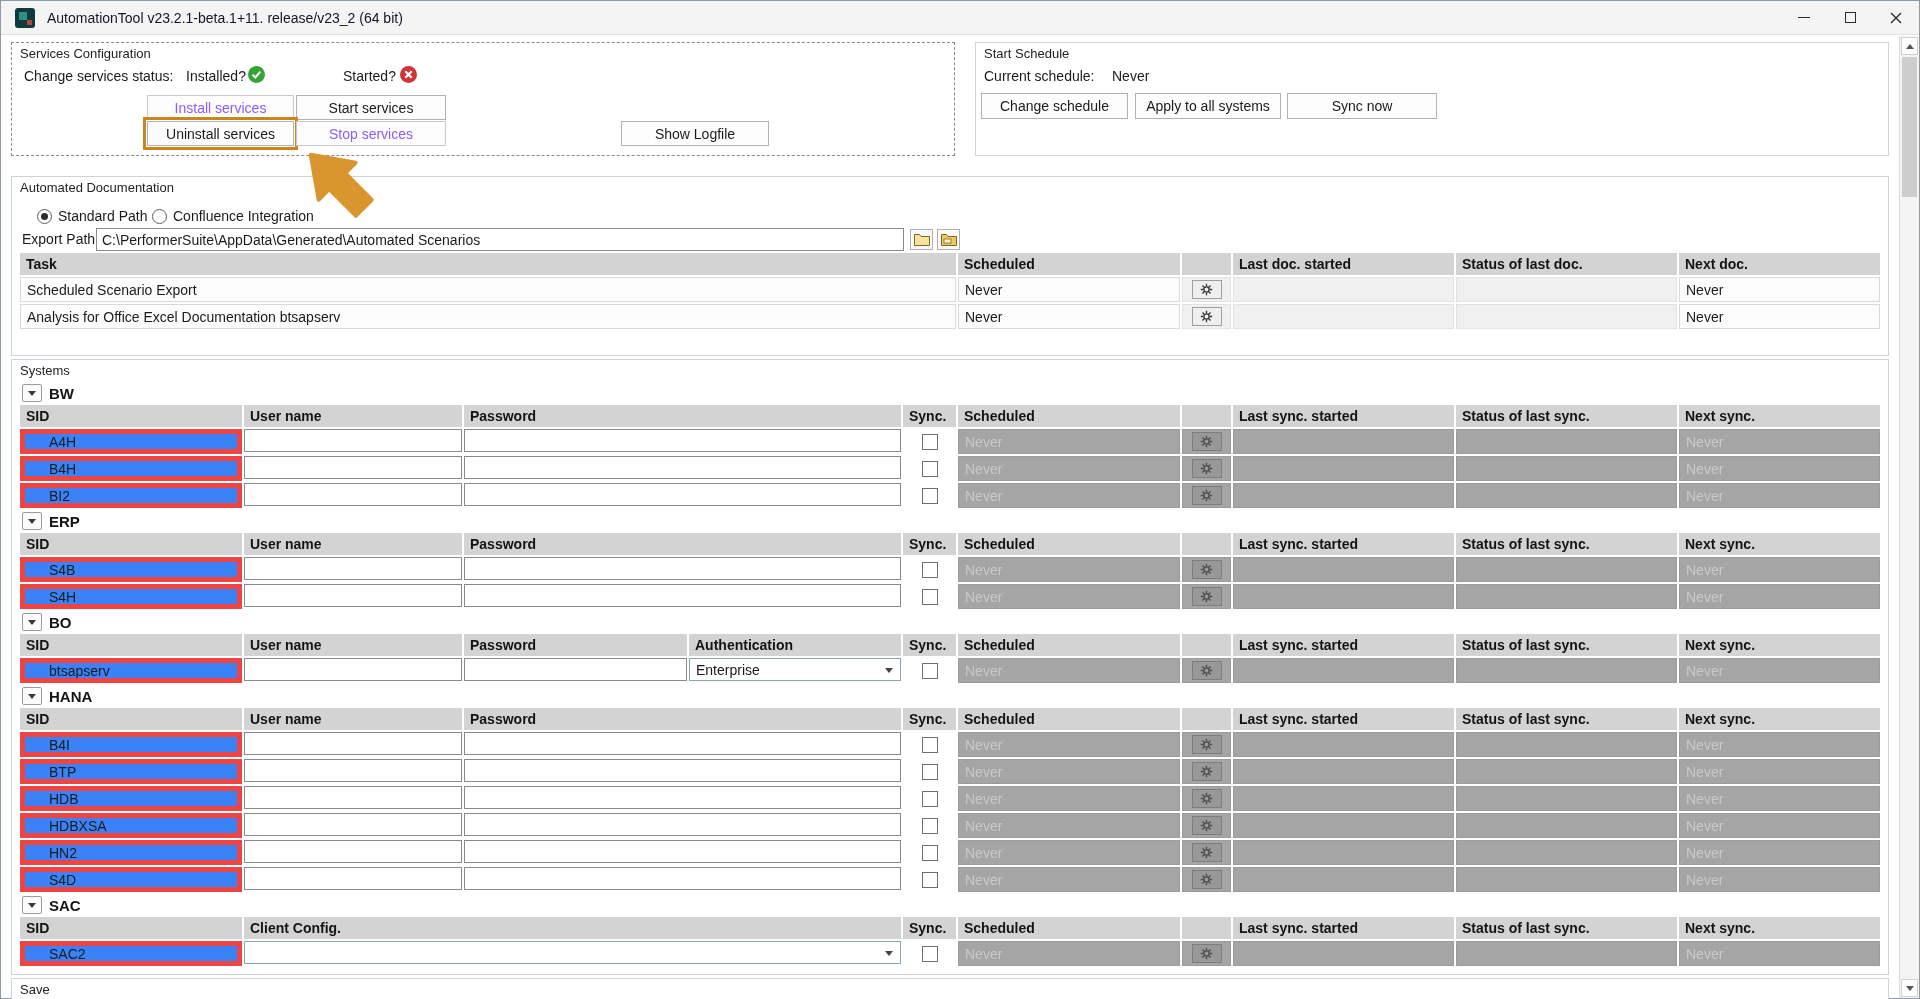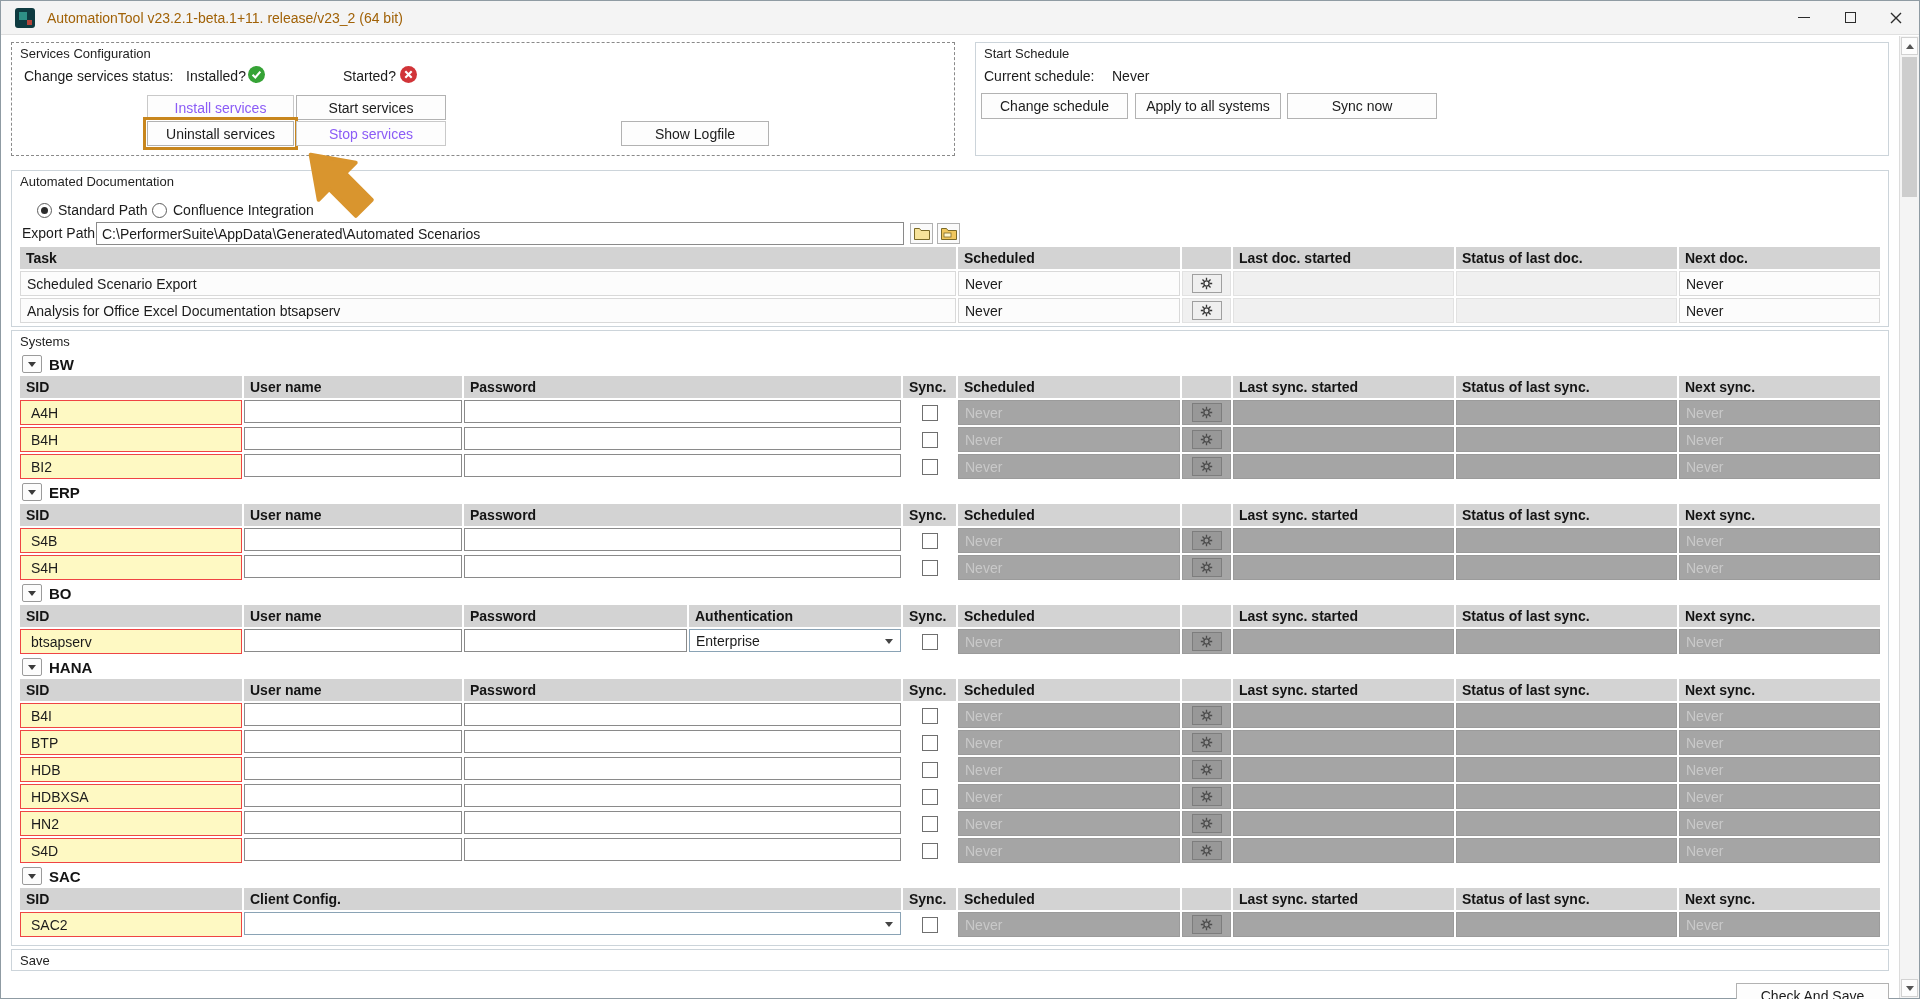--- a/index.html
+++ b/index.html
@@ -5,35 +5,35 @@
   *{margin:0;padding:0;box-sizing:border-box}
   html,body{width:1920px;height:999px}
   body{font-family:"Liberation Sans",sans-serif;font-size:14px;color:#1b1b1b;background:#e8e8e8;overflow:hidden}
   .window{position:relative;width:1920px;height:999px;background:#fff;border:1px solid #8f9ba3}
 
   
   .titlebar{position:absolute;top:0;left:0;right:0;height:34px;background:#f4f4f4;display:flex;align-items:center;border-bottom:1px solid #e0e0e0}
   .app-icon{width:20px;height:20px;margin-left:14px;border-radius:3px;background:#0e3a40;position:relative;flex:0 0 auto}
   .app-icon::after{content:"";position:absolute;left:4px;top:4px;width:8px;height:8px;background:#2e8f86}
   .app-icon::before{content:"";position:absolute;right:3px;bottom:3px;width:5px;height:5px;background:#b5443a}
-  .tb-title{margin-left:12px;font-size:14px;color:#a16207;white-space:nowrap}
+  .tb-title{margin-left:12px;font-size:14px;color:#0f172a;white-space:nowrap}
   .win-controls{margin-left:auto;display:flex;height:100%}
   .win-btn{width:46px;height:100%;display:flex;align-items:center;justify-content:center;cursor:default}
   .glyph-min{width:12px;height:1px;background:#2b2b2b}
   .glyph-max{width:11px;height:11px;border:1px solid #2b2b2b}
 
   
   .content{position:absolute;top:35px;left:0;right:20px;bottom:0;background:#fff;padding:6px 10px 0 10px}
   .grp{position:relative;background:#fff;border:1px solid #ccd4da;overflow:hidden}
   .grp-dashed{border:1px dashed #8a8a8a}
   .grp-label{position:absolute;top:3px;left:8px;font-size:13px;color:#232323;white-space:nowrap}
   .toprow{display:flex;gap:20px;height:114px}
   .grp-services{width:944px;flex:0 0 auto}
   .grp-schedule{flex:1}
-  .grp-docs{margin-top:14px;height:157px}
+  .grp-docs{margin-top:20px;height:180px}
   .grp-systems{margin-top:3px;height:616px;padding-top:20px}
   .grp-save{margin-top:3px;height:22px}
   .bottomrow{display:flex;justify-content:flex-end;margin-top:12px}
 
   .lbl{position:absolute;font-size:14px;color:#1b1b1b;white-space:nowrap}
   .btn{position:absolute;display:flex;align-items:center;justify-content:center;background:#fdfdfd;border:1px solid #b2b2b2;font-family:inherit;font-size:14px;color:#1b1b1b;cursor:default;white-space:nowrap}
   .btn.disabled{color:#8b5cf6;border-color:#c9c9c9}
   .b-install{left:135px;top:52px;width:147px;height:25px}
   .b-start{left:284px;top:52px;width:150px;height:25px}
   .b-uninstall{left:135px;top:78px;width:147px;height:25px;outline:3px solid #C8861D;outline-offset:1px}
@@ -61,21 +61,21 @@
   .tbl{margin:0 8px}
   .docs-table{position:absolute;left:8px;right:8px;top:76px}
   .thead,.trow{display:grid;column-gap:2px}
   .trow{margin-top:2px}
   .cols-doc{grid-template-columns:936px 222px 49px 221px 221px 1fr}
   .cols-sys{grid-template-columns:222px 218px 437px 53px 222px 49px 221px 221px 1fr}
   .cols-bo{grid-template-columns:222px 218px 223px 212px 53px 222px 49px 221px 221px 1fr}
   .cols-sac{grid-template-columns:222px 657px 53px 222px 49px 221px 221px 1fr}
   .th{height:22px;background:#d3d3d3;font-weight:bold;font-size:14px;color:#141414;display:flex;align-items:center;padding-left:6px;white-space:nowrap;overflow:hidden}
   .td{height:25px;display:flex;align-items:center;font-size:14px;white-space:nowrap;overflow:hidden}
-  .td-sid{background:#fef9c3;border:1px solid #ef4444;padding-left:10px}
+  .td-sid{background:#3b82f6;border:5px solid #ef4444;padding-left:24px}
   .td-task{background:#fcfcfc;border:1px solid #d9d9d9;padding-left:6px}
   .td-white{background:#fcfcfc;border:1px solid #d9d9d9;padding-left:6px}
   .td-lite{background:#f0f0f0;border:1px solid #e2e2e2}
   .td-inp{align-items:flex-start}
   .td-sync{justify-content:center}
   .td-dis{background:#a5a5a5;color:#c9c9c9;border:1px solid #9b9b9b;padding-left:6px}
   .td-gear-dis{background:#a5a5a5;border:1px solid #9b9b9b;justify-content:center}
   .td-gear-lite{background:#f0f0f0;border:1px solid #e2e2e2;justify-content:center}
   .cb{width:16px;height:16px;background:#fff;border:1px solid #6f6f6f;display:inline-block}
   .gearbtn{width:30px;height:19px;background:#efefef;border:1px solid #9f9f9f;display:flex;align-items:center;justify-content:center}

